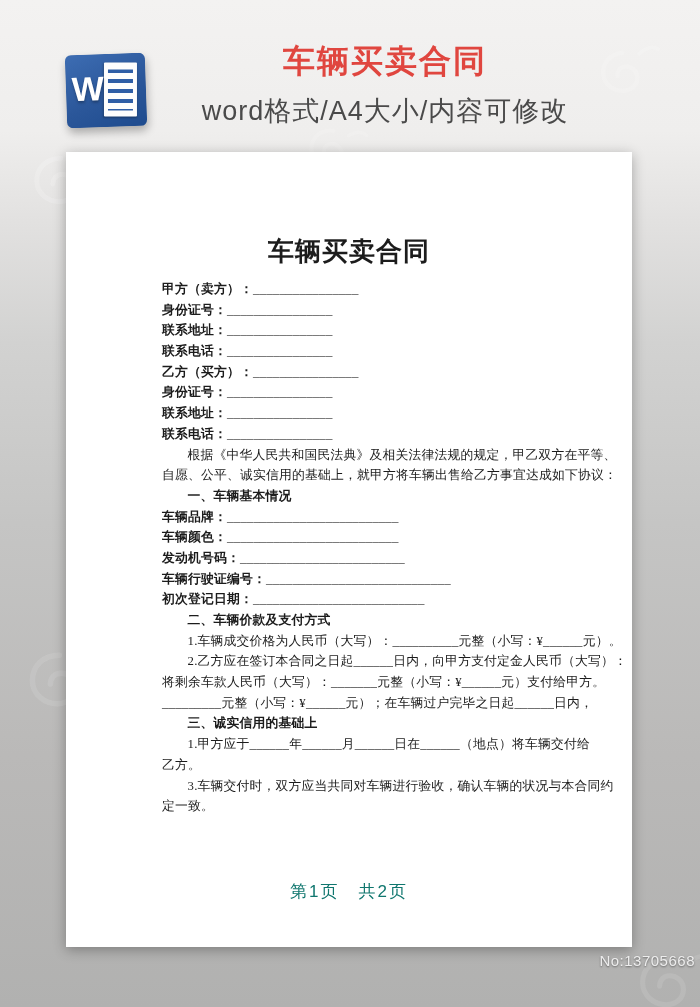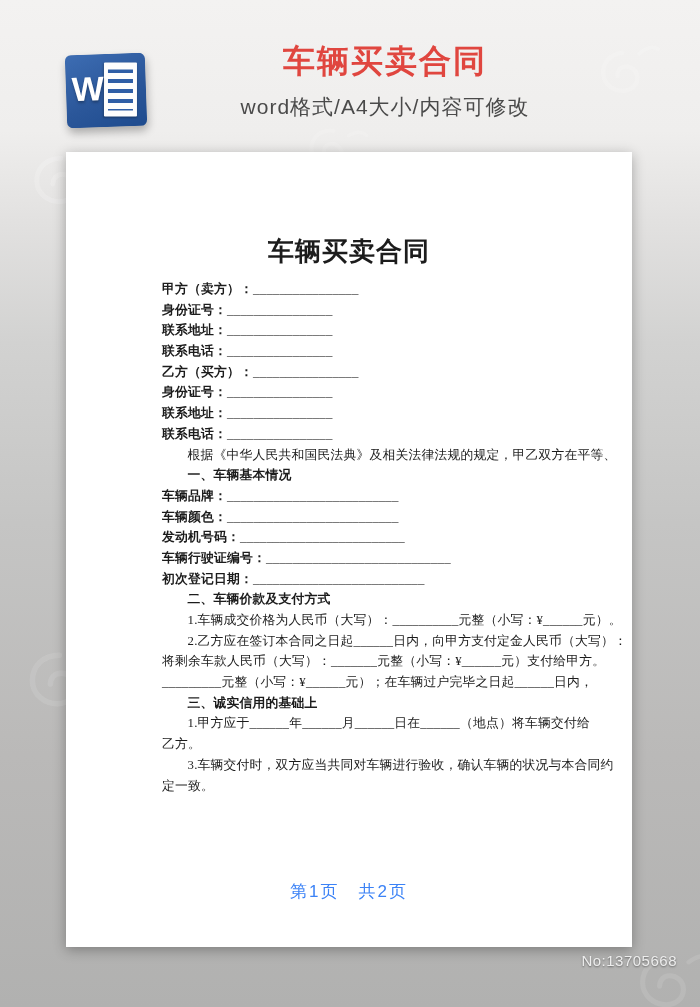--- a/index.html
+++ b/index.html
@@ -17,36 +17,36 @@
     background:linear-gradient(155deg,#3d6db3 0%,#2b579a 55%,#1e4b8e 100%);
     transform:rotate(-2deg); box-shadow:1px 5px 9px rgba(0,0,0,.28); }
   .word-sheet { position:absolute; right:9px; top:9px; width:33px; height:54px; background:#fdfdfd;
     border-radius:1px; transform:rotate(2deg); box-shadow:0 1px 2px rgba(0,0,0,.25); }
   .word-sheet::before { content:""; position:absolute; left:4px; right:4px; top:7px; bottom:6px;
     background:repeating-linear-gradient(180deg,#2e5ea6 0 3.5px,transparent 3.5px 10px); }
   .word-w { position:absolute; left:6px; top:15px; font-weight:bold; font-size:34px; color:#fff;
     text-shadow:0 2px 3px rgba(0,0,0,.3); font-family:"Liberation Sans",sans-serif; }
   .header-text { position:absolute; left:150px; top:40px; width:470px; text-align:center; }
   .header-title { font-size:32px; font-weight:bold; letter-spacing:2px; color:#e0463f; }
-  .header-subtitle { margin-top:9px; font-size:21px; color:#4a4a4a; letter-spacing:1px; }
+  .header-subtitle { margin-top:9px; font-size:27px; color:#4a4a4a; letter-spacing:1px; }
 
   
   .page { position:absolute; left:66px; top:152px; width:566px; height:795px; background:#ffffff;
     box-shadow:0 3px 12px rgba(0,0,0,.30); font-family:"Liberation Serif","DejaVu Serif",serif; color:#1c1c1c; }
   .doc-title { padding-top:82px; text-align:center; font-size:26px; font-weight:bold; letter-spacing:1px; }
   .doc-lines { margin:10px 50px 0 96px; font-size:12.8px; letter-spacing:.2px; }
   .line { height:20.7px; line-height:20.7px; white-space:nowrap; overflow:visible; }
   .line .lbl { font-weight:bold; }
   .line .fill { color:#333; }
   .l-heading { font-weight:bold; text-indent:2em; }
   .l-indent { text-indent:2em; }
   .page-num { position:absolute; bottom:44px; left:0; width:100%; text-align:center;
-    font-size:17px; color:#3b82f6; letter-spacing:2px; font-family:"Liberation Sans",sans-serif; }
+    font-size:17px; color:#0f766e; letter-spacing:2px; font-family:"Liberation Sans",sans-serif; }
 
-  .asset-no { position:absolute; right:23px; top:952px; font-size:15px; color:#ededed;
+  .asset-no { position:absolute; right:5px; top:952px; font-size:15px; color:#ededed;
     text-shadow:0 1px 2px rgba(0,0,0,.45); letter-spacing:.5px; }
 </style>
 </head>
 <body>
 
 <div class="stage">
 
   <svg class="wm-layer" viewBox="0 0 700 1007">
     <defs>
       <g id="swirl">
@@ -79,20 +79,21 @@
     <div class="doc-lines">
         <div class="line l-field"><span class="lbl">甲方（卖方）：</span><span class="fill">________________</span></div>
         <div class="line l-field"><span class="lbl">身份证号：</span><span class="fill">________________</span></div>
         <div class="line l-field"><span class="lbl">联系地址：</span><span class="fill">________________</span></div>
         <div class="line l-field"><span class="lbl">联系电话：</span><span class="fill">________________</span></div>
         <div class="line l-field"><span class="lbl">乙方（买方）：</span><span class="fill">________________</span></div>
         <div class="line l-field"><span class="lbl">身份证号：</span><span class="fill">________________</span></div>
         <div class="line l-field"><span class="lbl">联系地址：</span><span class="fill">________________</span></div>
         <div class="line l-field"><span class="lbl">联系电话：</span><span class="fill">________________</span></div>
         <div class="line l-indent">根据《中华人民共和国民法典》及相关法律法规的规定，甲乙双方在平等、</div>
+        <div class="line l-plain">自愿、公平、诚实信用的基础上，就甲方将车辆出售给乙方事宜达成如下协议：</div>
         <div class="line l-heading">一、车辆基本情况</div>
         <div class="line l-field"><span class="lbl">车辆品牌：</span><span class="fill">__________________________</span></div>
         <div class="line l-field"><span class="lbl">车辆颜色：</span><span class="fill">__________________________</span></div>
         <div class="line l-field"><span class="lbl">发动机号码：</span><span class="fill">_________________________</span></div>
         <div class="line l-field"><span class="lbl">车辆行驶证编号：</span><span class="fill">____________________________</span></div>
         <div class="line l-field"><span class="lbl">初次登记日期：</span><span class="fill">__________________________</span></div>
         <div class="line l-heading">二、车辆价款及支付方式</div>
         <div class="line l-indent">1.车辆成交价格为人民币（大写）：__________元整（小写：¥______元）。</div>
         <div class="line l-indent">2.乙方应在签订本合同之日起______日内，向甲方支付定金人民币（大写）：</div>
         <div class="line l-plain">将剩余车款人民币（大写）：_______元整（小写：¥______元）支付给甲方。</div>

